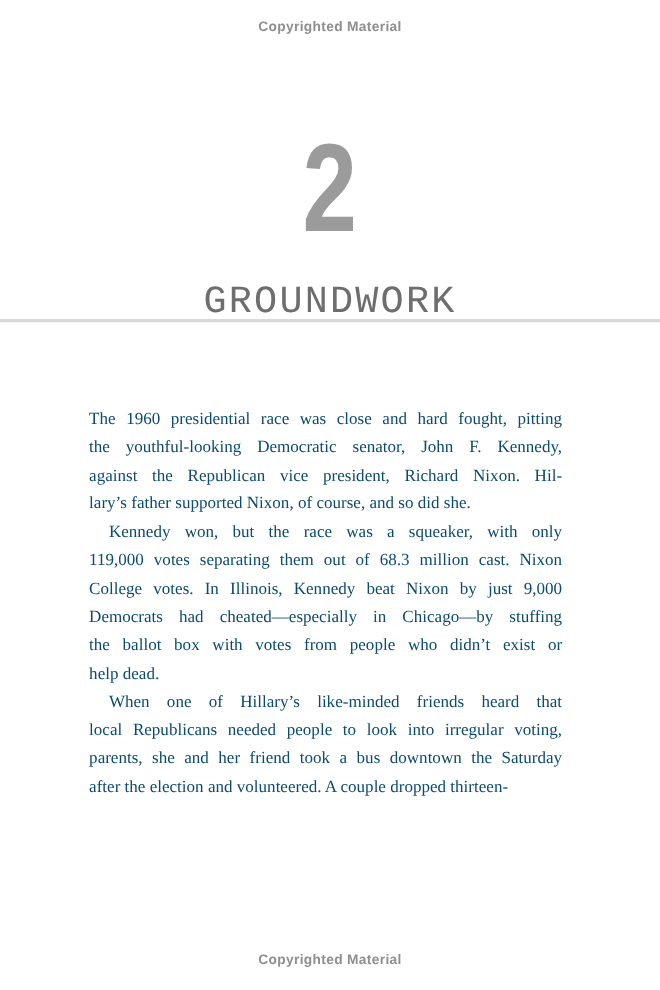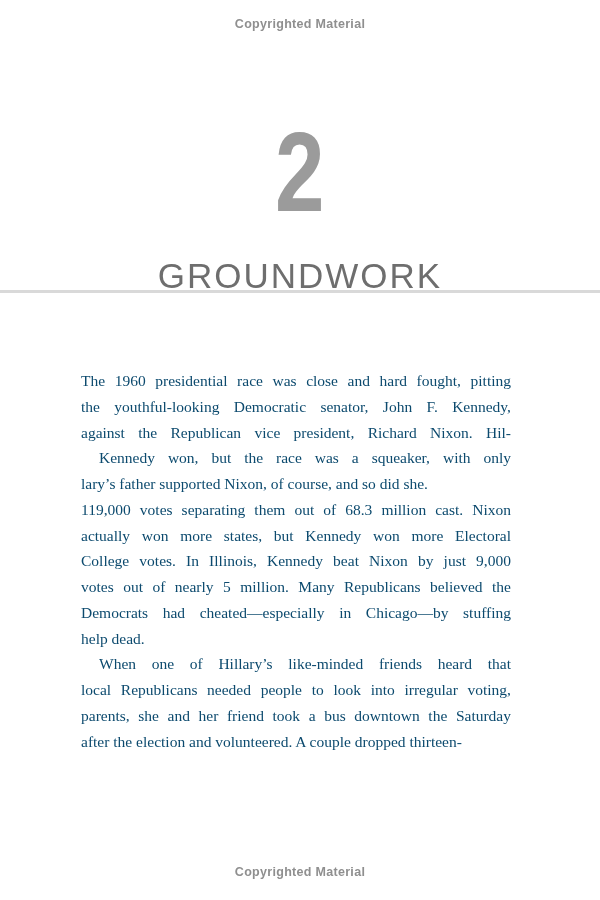--- a/index.html
+++ b/index.html
@@ -44,21 +44,21 @@
     display: inline-block;
     transform: scaleX(0.78);
     transform-origin: 50% 50%;
   }
   .chapter-title {
     position: absolute;
     top: 258px;
     left: 0;
     width: 600px;
     text-align: center;
-    font-family: Liberation Sans, sans-serif;
+    font-family: Liberation Mono, monospace;
     font-weight: 400;
     font-size: 35px;
     line-height: 1;
     letter-spacing: 2px;
     color: #6e6e6e;
   }
   .rule {
     position: absolute;
     top: 290px;
     left: 0;
@@ -101,27 +101,26 @@
   </div>
 
   <div class="chapter-title">GROUNDWORK</div>
 
   <div class="rule"></div>
 
   <div class="body-text">
       <div class="line">The 1960 presidential race was close and hard fought, pitting</div>
       <div class="line">the youthful-looking Democratic senator, John F. Kennedy,</div>
       <div class="line">against the Republican vice president, Richard Nixon. Hil-</div>
+      <div class="line last">lary’s father supported Nixon, of course, and so did she.</div>
       <div class="line indent">Kennedy won, but the race was a squeaker, with only</div>
-      <div class="line last">lary’s father supported Nixon, of course, and so did she.</div>
       <div class="line">119,000 votes separating them out of 68.3 million cast. Nixon</div>
-      <div class="line">actually won more states, but Kennedy won more Electoral</div>
       <div class="line">College votes. In Illinois, Kennedy beat Nixon by just 9,000</div>
-      <div class="line">votes out of nearly 5 million. Many Republicans believed the</div>
       <div class="line">Democrats had cheated—especially in Chicago—by stuffing</div>
+      <div class="line">the ballot box with votes from people who didn’t exist or</div>
       <div class="line last">help dead.</div>
       <div class="line indent">When one of Hillary’s like-minded friends heard that</div>
       <div class="line">local Republicans needed people to look into irregular voting,</div>
       <div class="line">parents, she and her friend took a bus downtown the Saturday</div>
       <div class="line last">after the election and volunteered. A couple dropped thirteen-</div>
     </div>
 
   <div class="watermark bottom">Copyrighted Material</div>
 
 </div>

